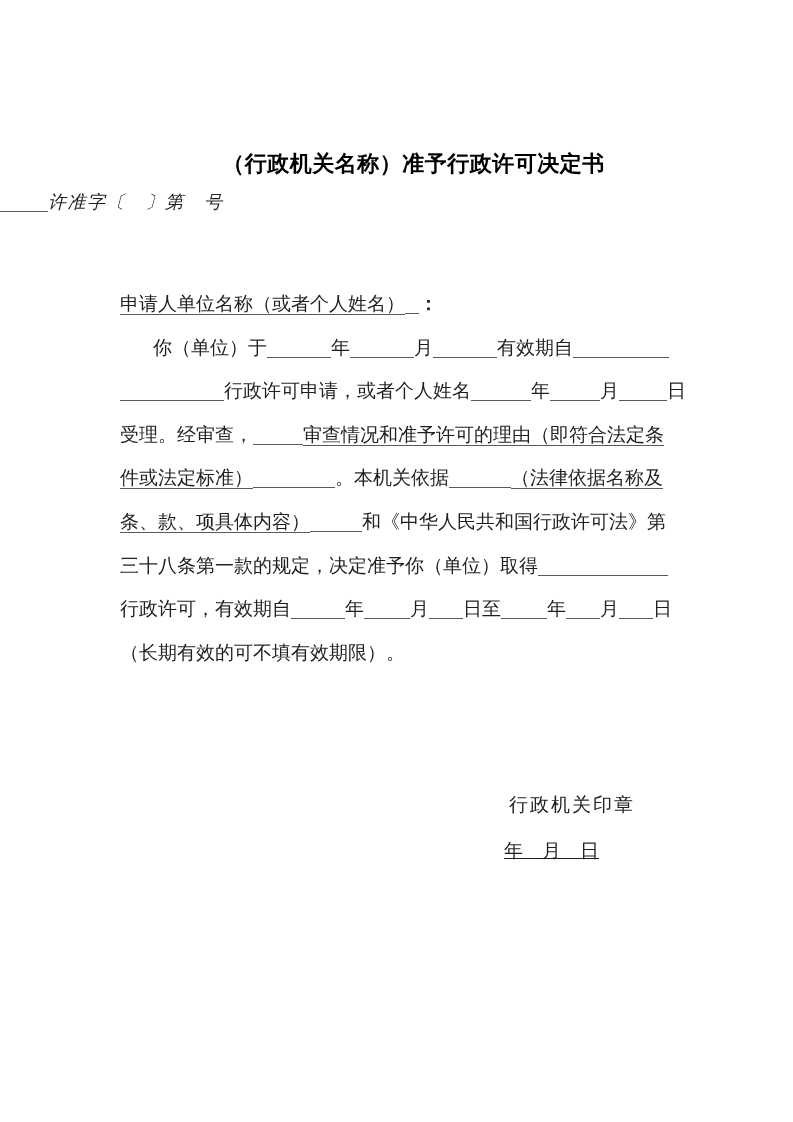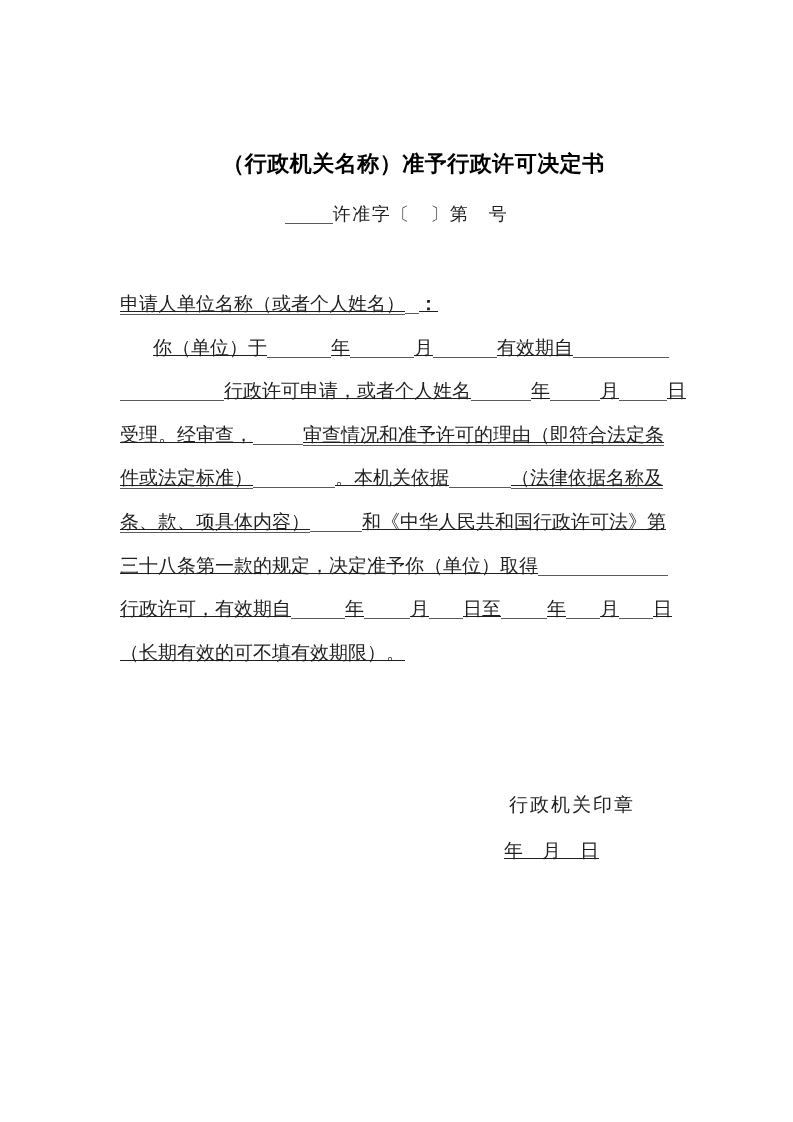--- a/index.html
+++ b/index.html
@@ -16,30 +16,29 @@
     text-align:center;
     font-family:"Liberation Sans","DejaVu Sans",sans-serif;
     font-weight:700;
     font-size:22px;
     letter-spacing:0.5px;
     color:#000000;
     white-space:nowrap;
     padding-left:17px;
   }
   .docnum {
-    position:absolute; top:202px; left:0; width:100%;
-    text-align:center;
+    position:absolute; top:190px; left:0; width:100%;
     font-size:18px;
     letter-spacing:1.5px;
     white-space:nowrap;
+    font-style:italic;
   }
   .bodytext {
     position:absolute; top:282px; left:120px; width:556px;
     font-size:19px;
-    text-decoration:underline;
   }
   .line {
     height:43.6px; line-height:43.6px;
     white-space:nowrap;
   }
   .u { border-bottom:1.5px solid #5a5a5a; }
   .blank {
     display:inline-block;
     height:1.12em;
     vertical-align:text-bottom;

